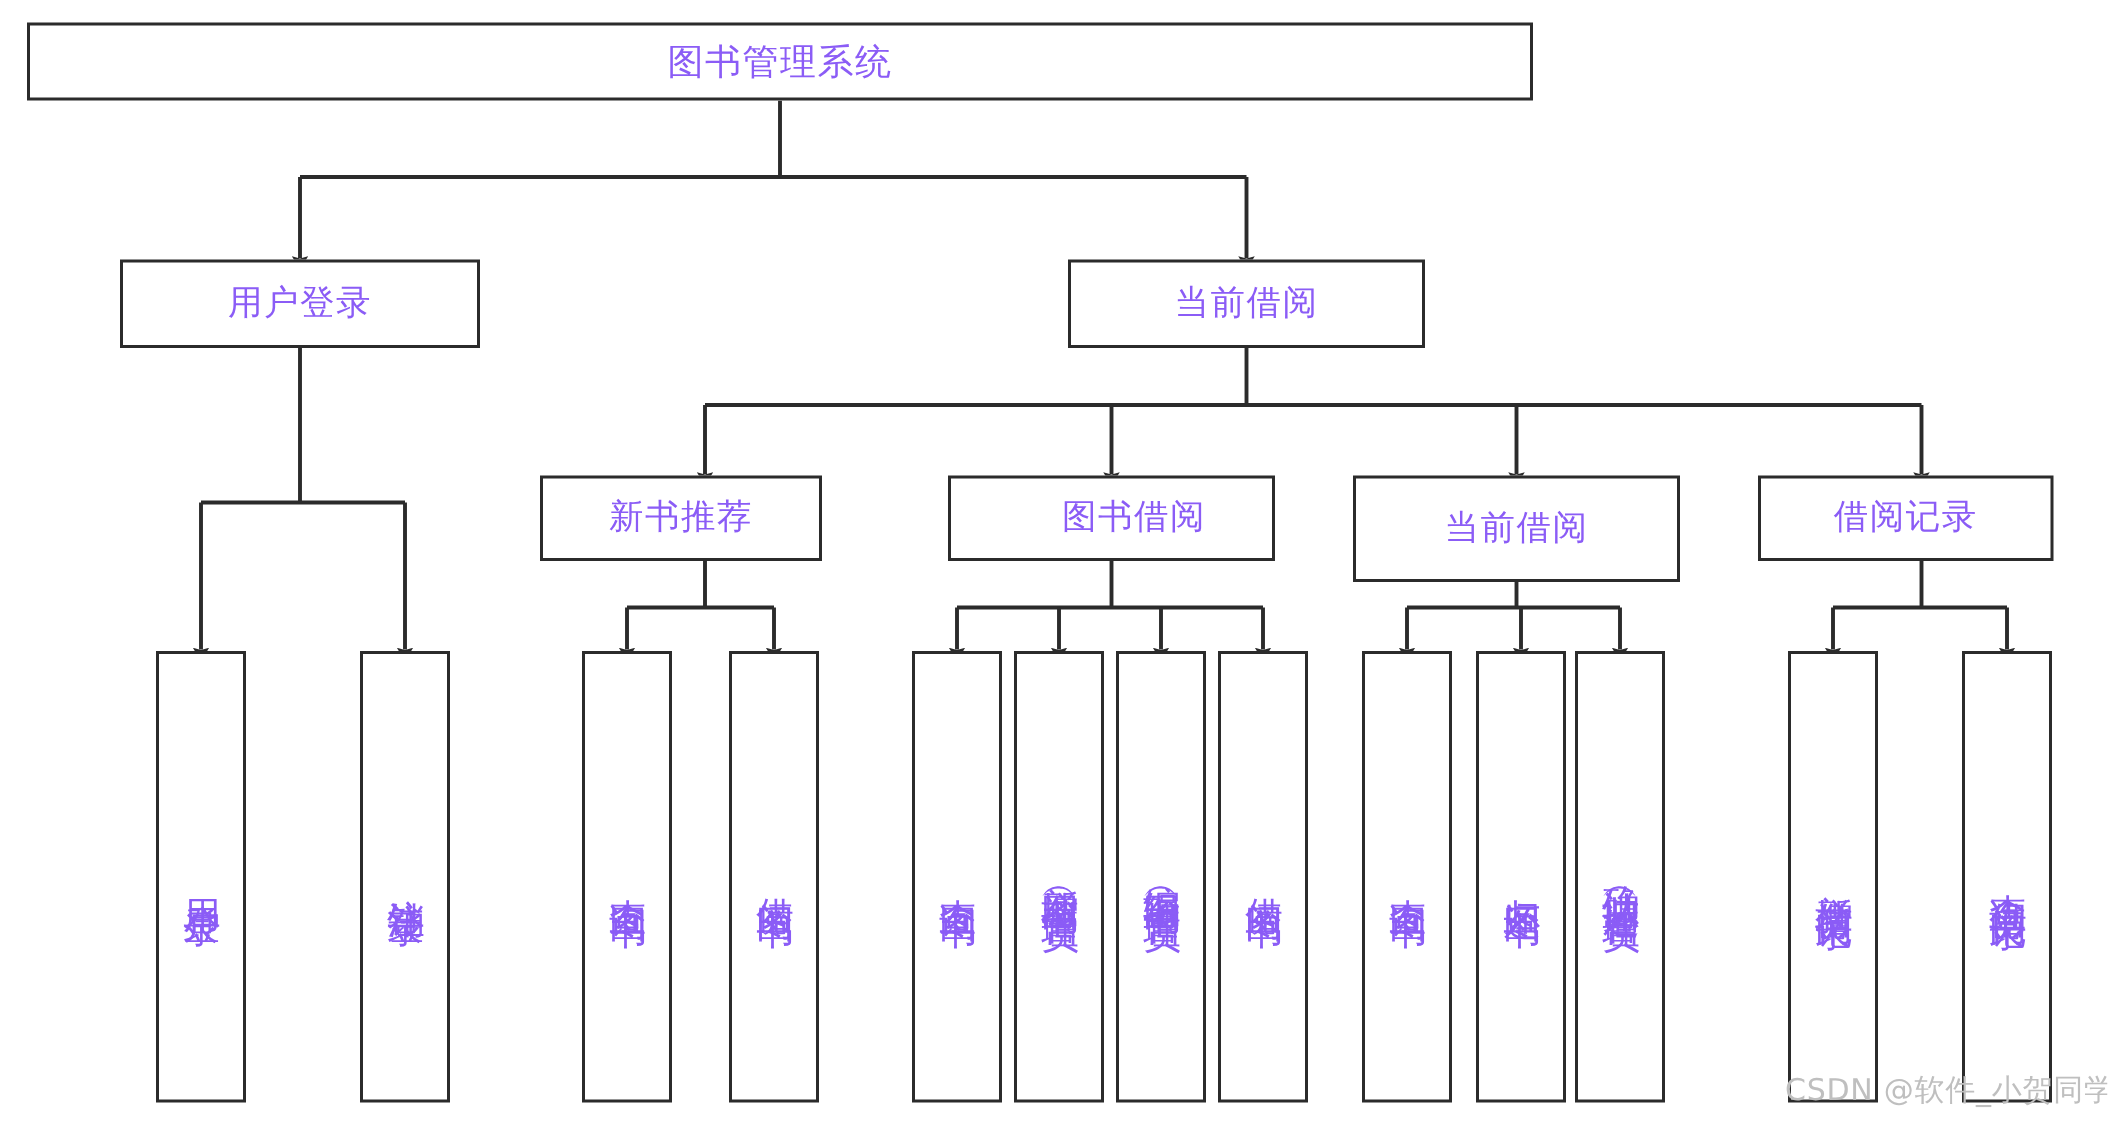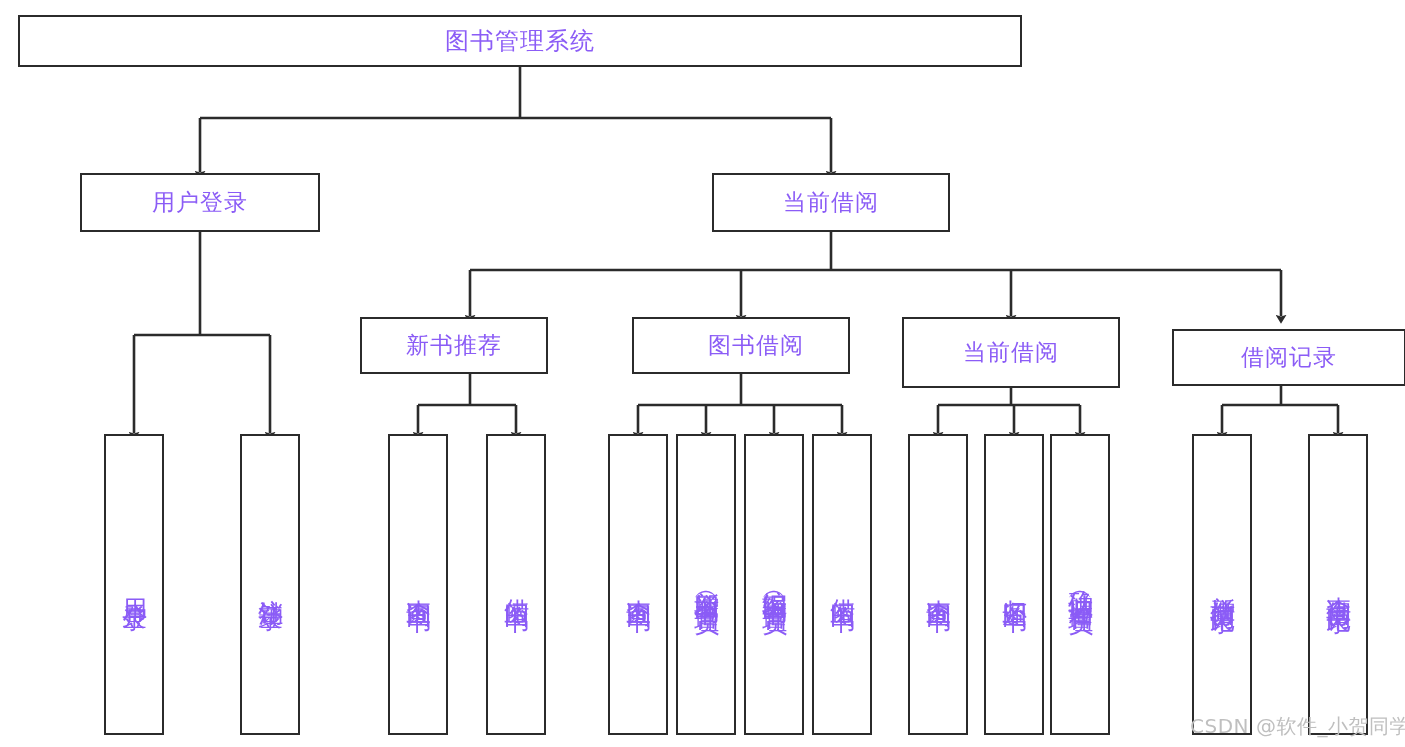--- a/index.html
+++ b/index.html
@@ -123,21 +123,21 @@
       </div>
       <div class="node node-h" style="left: 360px; top: 317px; width: 188px; height: 57px; border-color: rgb(43, 43, 43);">
         <span>新书推荐</span>
       </div>
       <div class="node node-h" style="left: 632px; top: 317px; width: 218px; height: 57px; border-color: rgb(43, 43, 43); padding-left: 30px;">
         <span>图书借阅</span>
       </div>
       <div class="node node-h" style="left: 902px; top: 317px; width: 218px; height: 71px; border-color: rgb(43, 43, 43);">
         <span>当前借阅</span>
       </div>
-      <div class="node node-h" style="left: 1172px; top: 317px; width: 234px; height: 57px; border-color: rgb(43, 43, 43); margin-top: 12px;">
+      <div class="node node-h" style="left: 1172px; top: 317px; width: 197px; height: 57px; border-color: rgb(43, 43, 43);">
         <span>借阅记录</span>
       </div>
       <div class="node node-v" style="left: 104px; top: 434px; width: 60px; height: 301px; border-color: rgb(43, 43, 43);">
         <span>用户登录</span>
       </div>
       <div class="node node-v" style="left: 240px; top: 434px; width: 60px; height: 301px; border-color: rgb(43, 43, 43);">
         <span>注销登录</span>
       </div>
       <div class="node node-v" style="left: 388px; top: 434px; width: 60px; height: 301px; border-color: rgb(43, 43, 43);">
         <span>查询图书</span>

